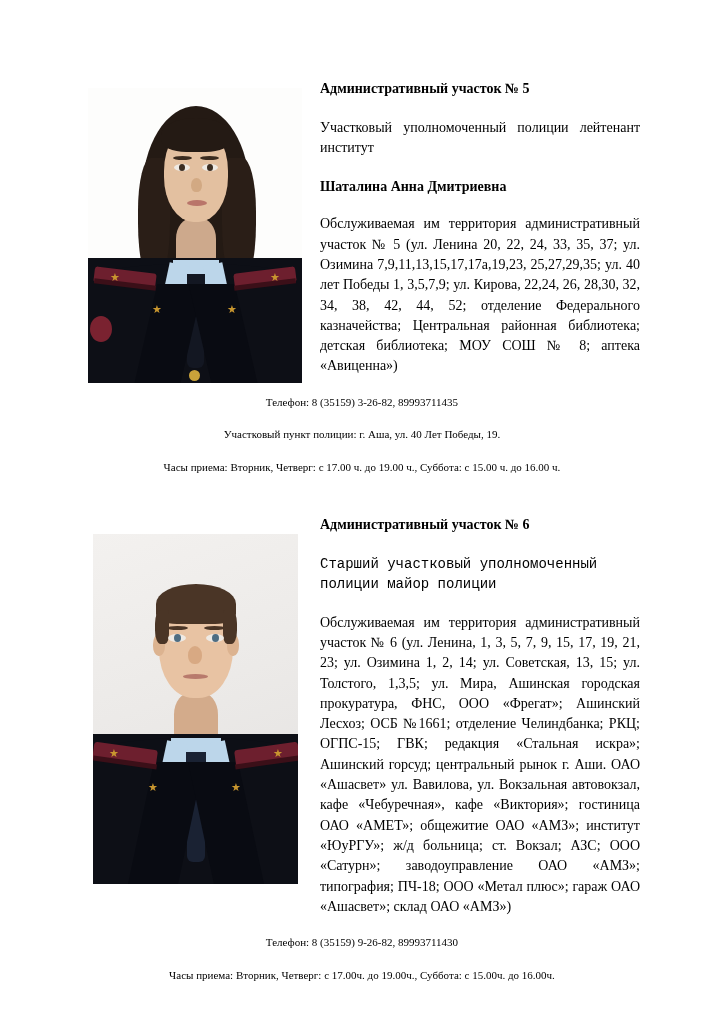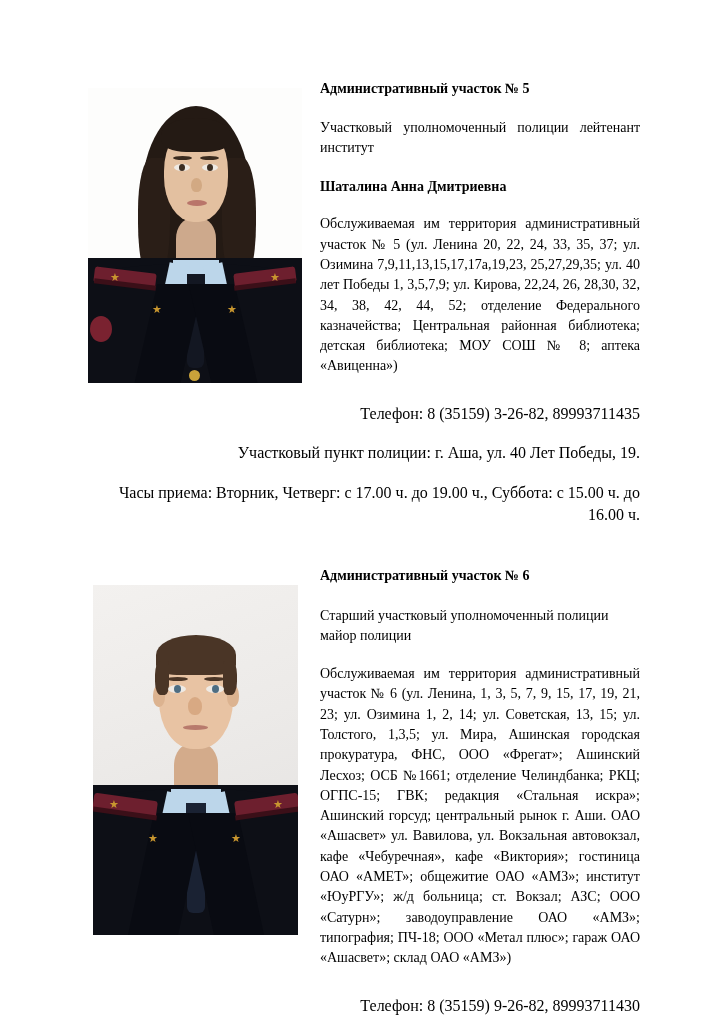--- a/index.html
+++ b/index.html
@@ -75,33 +75,34 @@
     line-height: 1.3;
   }
   p.para {
     font-size: 14px;
     line-height: 1.45;
     margin: 0 0 18px 0;
     text-align: justify;
   }
   p.para-left {
     text-align: left;
+    font-family: Liberation Mono, monospace;
   }
   p.name {
     font-size: 14px;
     font-weight: bold;
     margin: 1px 0 18px 0;
     line-height: 1.4;
   }
   .clearer { clear: both; }
   p.contact {
-    font-size: 16px;
+    font-size: 11px;
     line-height: 1.4;
-    margin: 8px 0 17px 0;
-    text-align: right;
+    margin: 0 0 17px 0;
+    text-align: center;
   }
   .block-gap { height: 24px; }
   .textcol { overflow: hidden; }
 </style>
 </head>
 <body>
 
 <div class="page">
   <div class="content">
 

